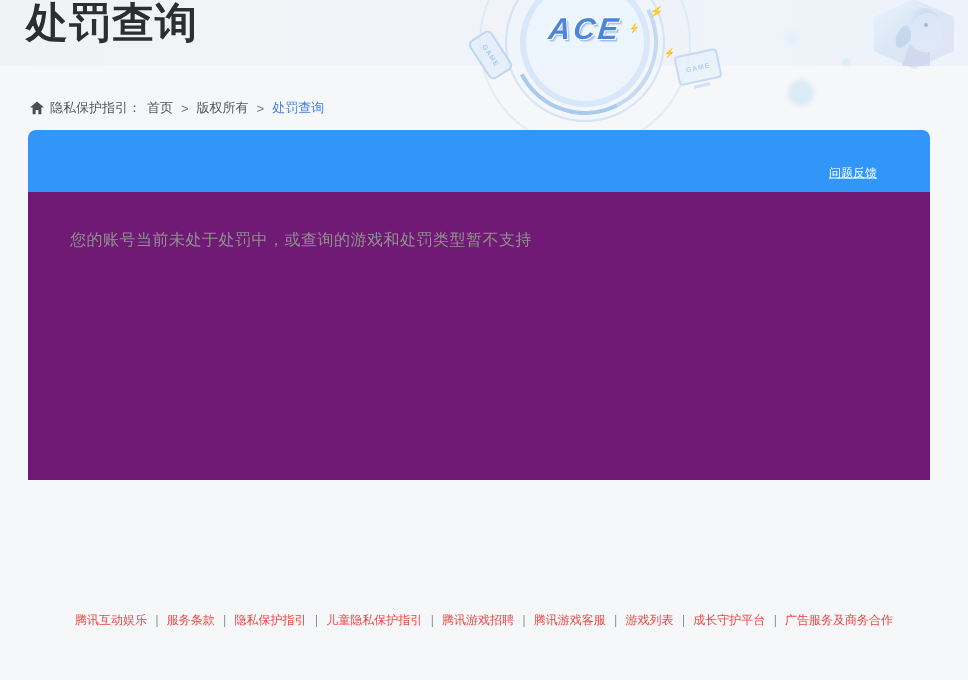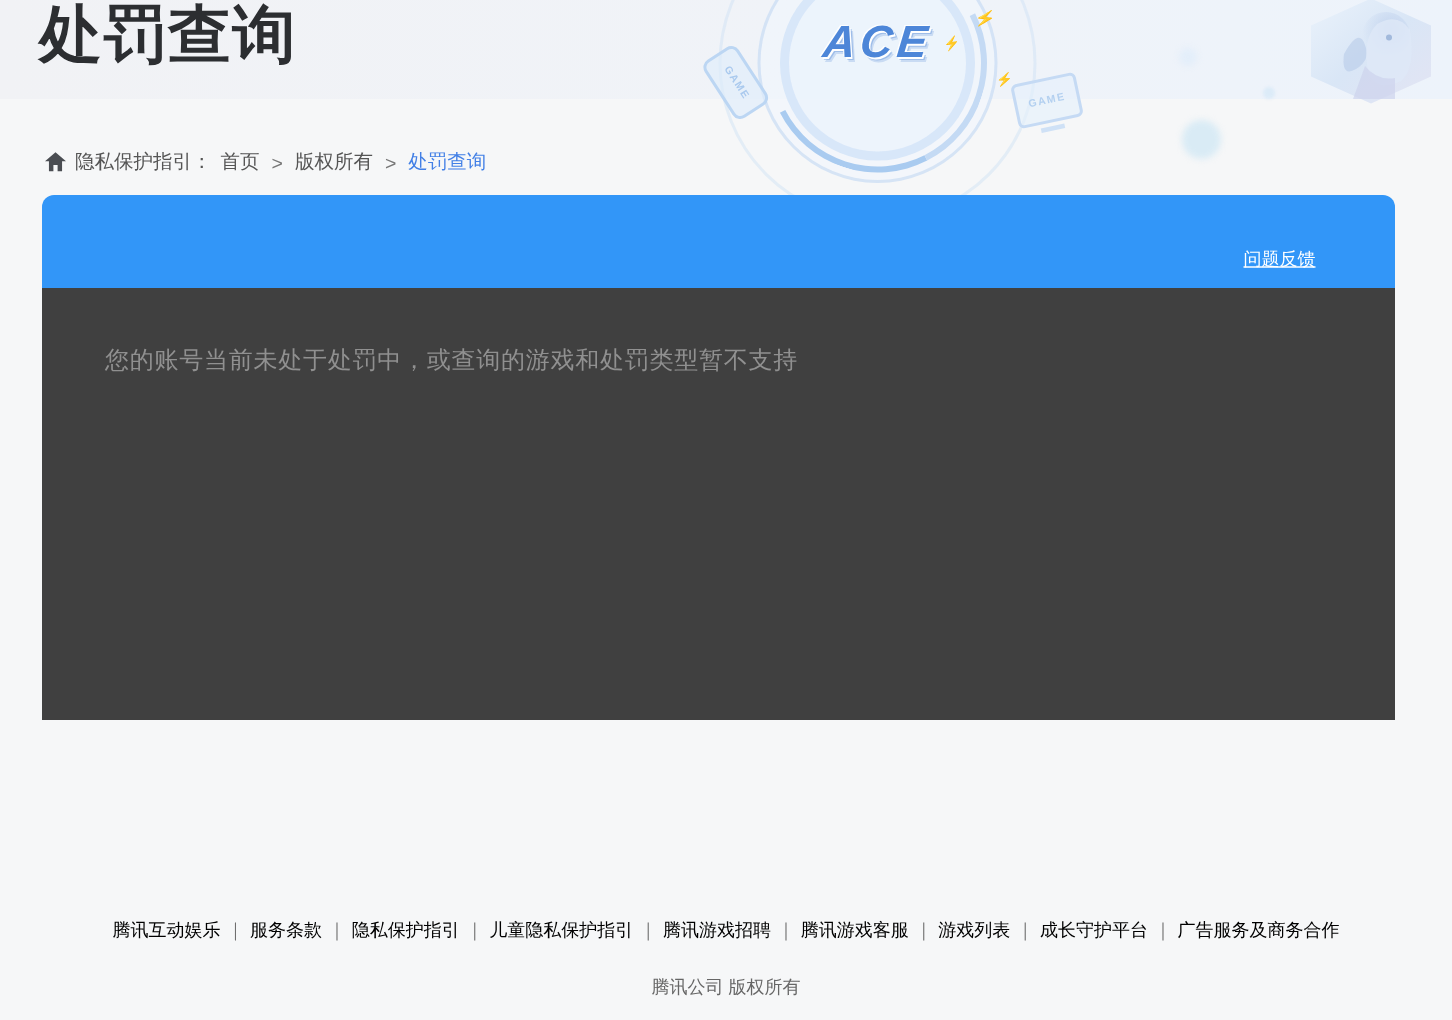--- a/index.html
+++ b/index.html
@@ -71,30 +71,30 @@
     position:absolute; left:28px; top:130px; width:902px; height:62px;
     border-radius:8px 8px 0 0; z-index:4;
   }
   .feedback-link {
     position:absolute; right:53px; top:50%; transform:translateY(-50%);
     color:#ffffff; font-size:12px; text-decoration:underline; cursor:pointer;margin-top:12px;
   }
   
   .content-card {
     position:absolute; left:28px; top:192px; width:902px; height:288px;
-    background:#404040; z-index:3;
+    background:#701a75; z-index:3;
   }
   .empty-message {
     position:absolute; left:42px; top:38px;
     font-size:16px; color:#909090; letter-spacing:0.5px;
   }
   
   .footer { position:absolute; left:0; width:968px; text-align:center; }
   .footer-links { top:612px; font-size:12px; color:#595959; }
-  .footer-links a { color:#000000; text-decoration:none; }
+  .footer-links a { color:#ef4444; text-decoration:none; }
   .footer-links .sep { margin:0 4px; color:#6f6f6f; }
   .footer-copyright { top:635px; font-size:10.5px; color:#8c8c8c; letter-spacing:0.2px; }
   .footer-company { top:650px; font-size:12px; color:#666666; }
 </style>
 </head>
 <body>
 
 <div class="page">
 
   <div class="header-band"></div>
@@ -163,15 +163,14 @@
     <a href="#" class="feedback-link">问题反馈</a>
   </div>
 
   <div class="content-card">
     <p class="empty-message">您的账号当前未处于处罚中，或查询的游戏和处罚类型暂不支持</p>
   </div>
 
   <div class="footer footer-links">
     <a href="#">腾讯互动娱乐</a><span class="sep">｜</span><a href="#">服务条款</a><span class="sep">｜</span><a href="#">隐私保护指引</a><span class="sep">｜</span><a href="#">儿童隐私保护指引</a><span class="sep">｜</span><a href="#">腾讯游戏招聘</a><span class="sep">｜</span><a href="#">腾讯游戏客服</a><span class="sep">｜</span><a href="#">游戏列表</a><span class="sep">｜</span><a href="#">成长守护平台</a><span class="sep">｜</span><a href="#">广告服务及商务合作</a>
   </div>
-  <div class="footer footer-company">腾讯公司 版权所有</div>
 
 </div>
 
 </body></html>

